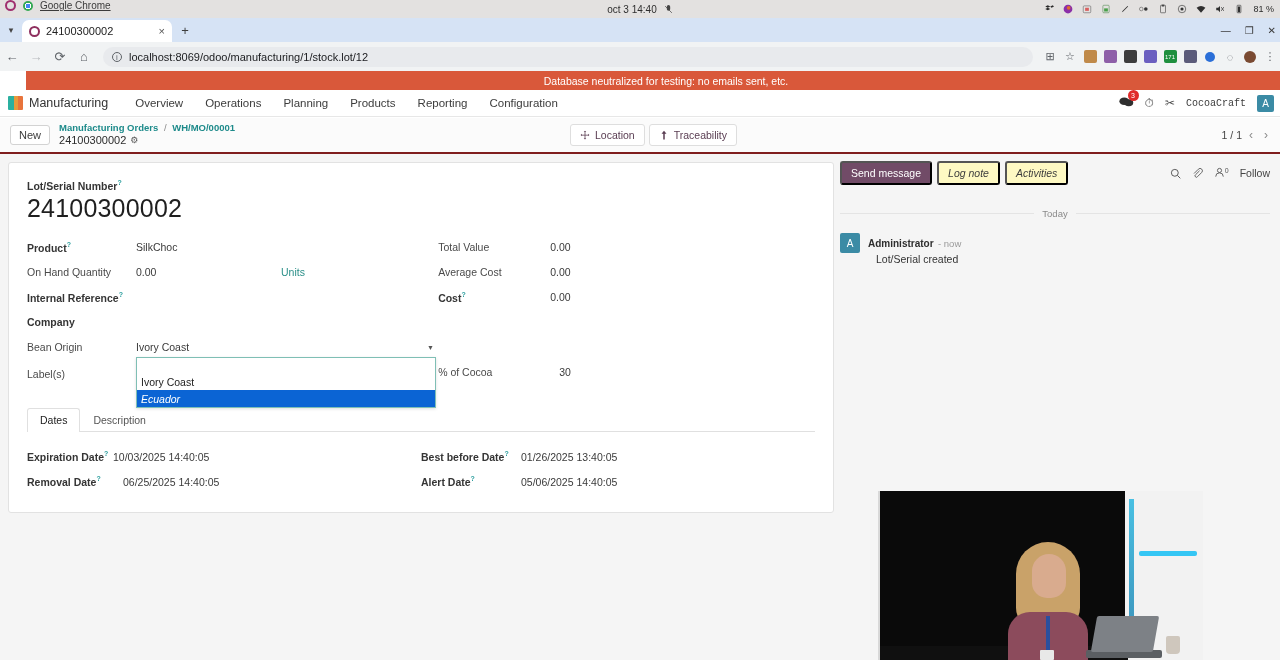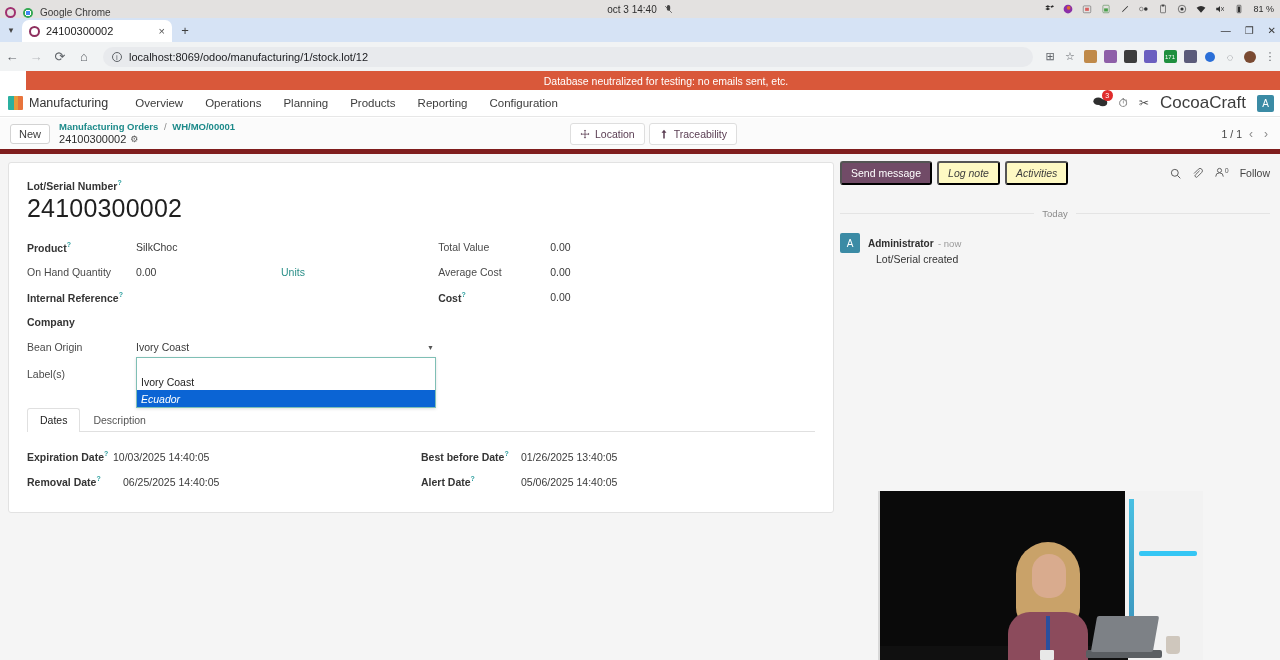--- a/index.html
+++ b/index.html
@@ -7,22 +7,22 @@
     width: 1280px; height: 660px;
     font-family: "Liberation Sans", sans-serif;
     overflow: hidden;
     background: #ffffff;
   }
   .screen { position: relative; width: 1280px; height: 660px; }
 
   
   .os-bar {
     position: absolute; top: 0; left: 0; width: 1280px; height: 18px;
-    background: #e3e1e0; display: flex; align-items: flex-end;
-    font-size: 10px; color: #3b3b3b;
+    background: #e3e1e0; display: flex; align-items: flex-start;
+    font-size: 10px; color: #3b3b3b; text-decoration: underline;
   }
   .os-left { display: flex; align-items: center; gap: 7px; padding-left: 5px; }
   .ubuntu-dot {
     width: 11px; height: 11px; border-radius: 50%;
     border: 2px solid #a0306f; background: transparent;
   }
   .chrome-mini {
     width: 10px; height: 10px; border-radius: 50%;
     background: radial-gradient(circle at 50% 50%, #4285f4 0 36%, #ffffff 36% 44%, #34a853 44% 100%);
     position: relative;
@@ -110,31 +110,31 @@
   .nav-right {
     position: absolute; right: 6px; display: flex; align-items: center; gap: 11px;
   }
   .msg-wrap { position: relative; }
   .msg-badge {
     position: absolute; top: -4px; right: -5px; background: #e02b2b; color: #fff;
     border-radius: 7px; font-size: 7px; min-width: 11px; height: 11px;
     display: flex; align-items: center; justify-content: center; padding: 0 2px;
   }
   .ico-gray { font-size: 12px; color: #4a4a4a; }
-  .user-name { font-size: 17px; color: #3c3c3c; }
+  .user-name { font-size: 10px; color: #3c3c3c; font-family: Liberation Mono, monospace; }
   .avatar-sq {
     width: 17px; height: 17px; background: #3b8ba5; color: #fff; font-size: 10px;
     display: flex; align-items: center; justify-content: center; border-radius: 2px;
   }
 
   
   .ctrl-panel {
     position: absolute; top: 118px; left: 0; width: 1280px; height: 36px;
     background: #fbfbfb; display: flex; align-items: center;
-    border-bottom: 5px solid #7f1d1d;
+    border-bottom: 2px solid #7f1d1d;
   }
   .btn-new {
     margin-left: 10px; border: 1px solid #d3d3d3; background: #fff;
     border-radius: 3px; font-size: 11px; color: #3c3c3c; padding: 3px 8px;
   }
   .bc { margin-left: 9px; line-height: 1.25; }
   .bc-top { font-size: 9.5px; color: #1d8a8a; font-weight: bold; }
   .bc-sep { color: #888; font-weight: normal; margin: 0 3px; }
   .bc-cur { font-size: 11px; color: #2c2c2c; display: flex; align-items: center; gap: 4px; }
   .gear { font-size: 9px; color: #555; }
@@ -541,20 +541,24 @@
             <div class="frow">
               <div class="flabel w b">
                 <span>Cost</span><span class="help-q">?</span>
               </div>
               <div class="fval">0.00</div>
             </div>
 
             <div class="frow"></div>
             <div class="frow"></div>
 
+            <div class="frow">
+              <div class="flabel w">% of Cocoa</div>
+              <div class="fval" style="margin-left:9px">30</div>
+            </div>
 
           </div>
         </div>
 
         <div class="nb">
           <div class="nb-tabs">
             <div class="nb-tab active">Dates</div>
             <div class="nb-tab">Description</div>
           </div>
           <div class="nb-body">

